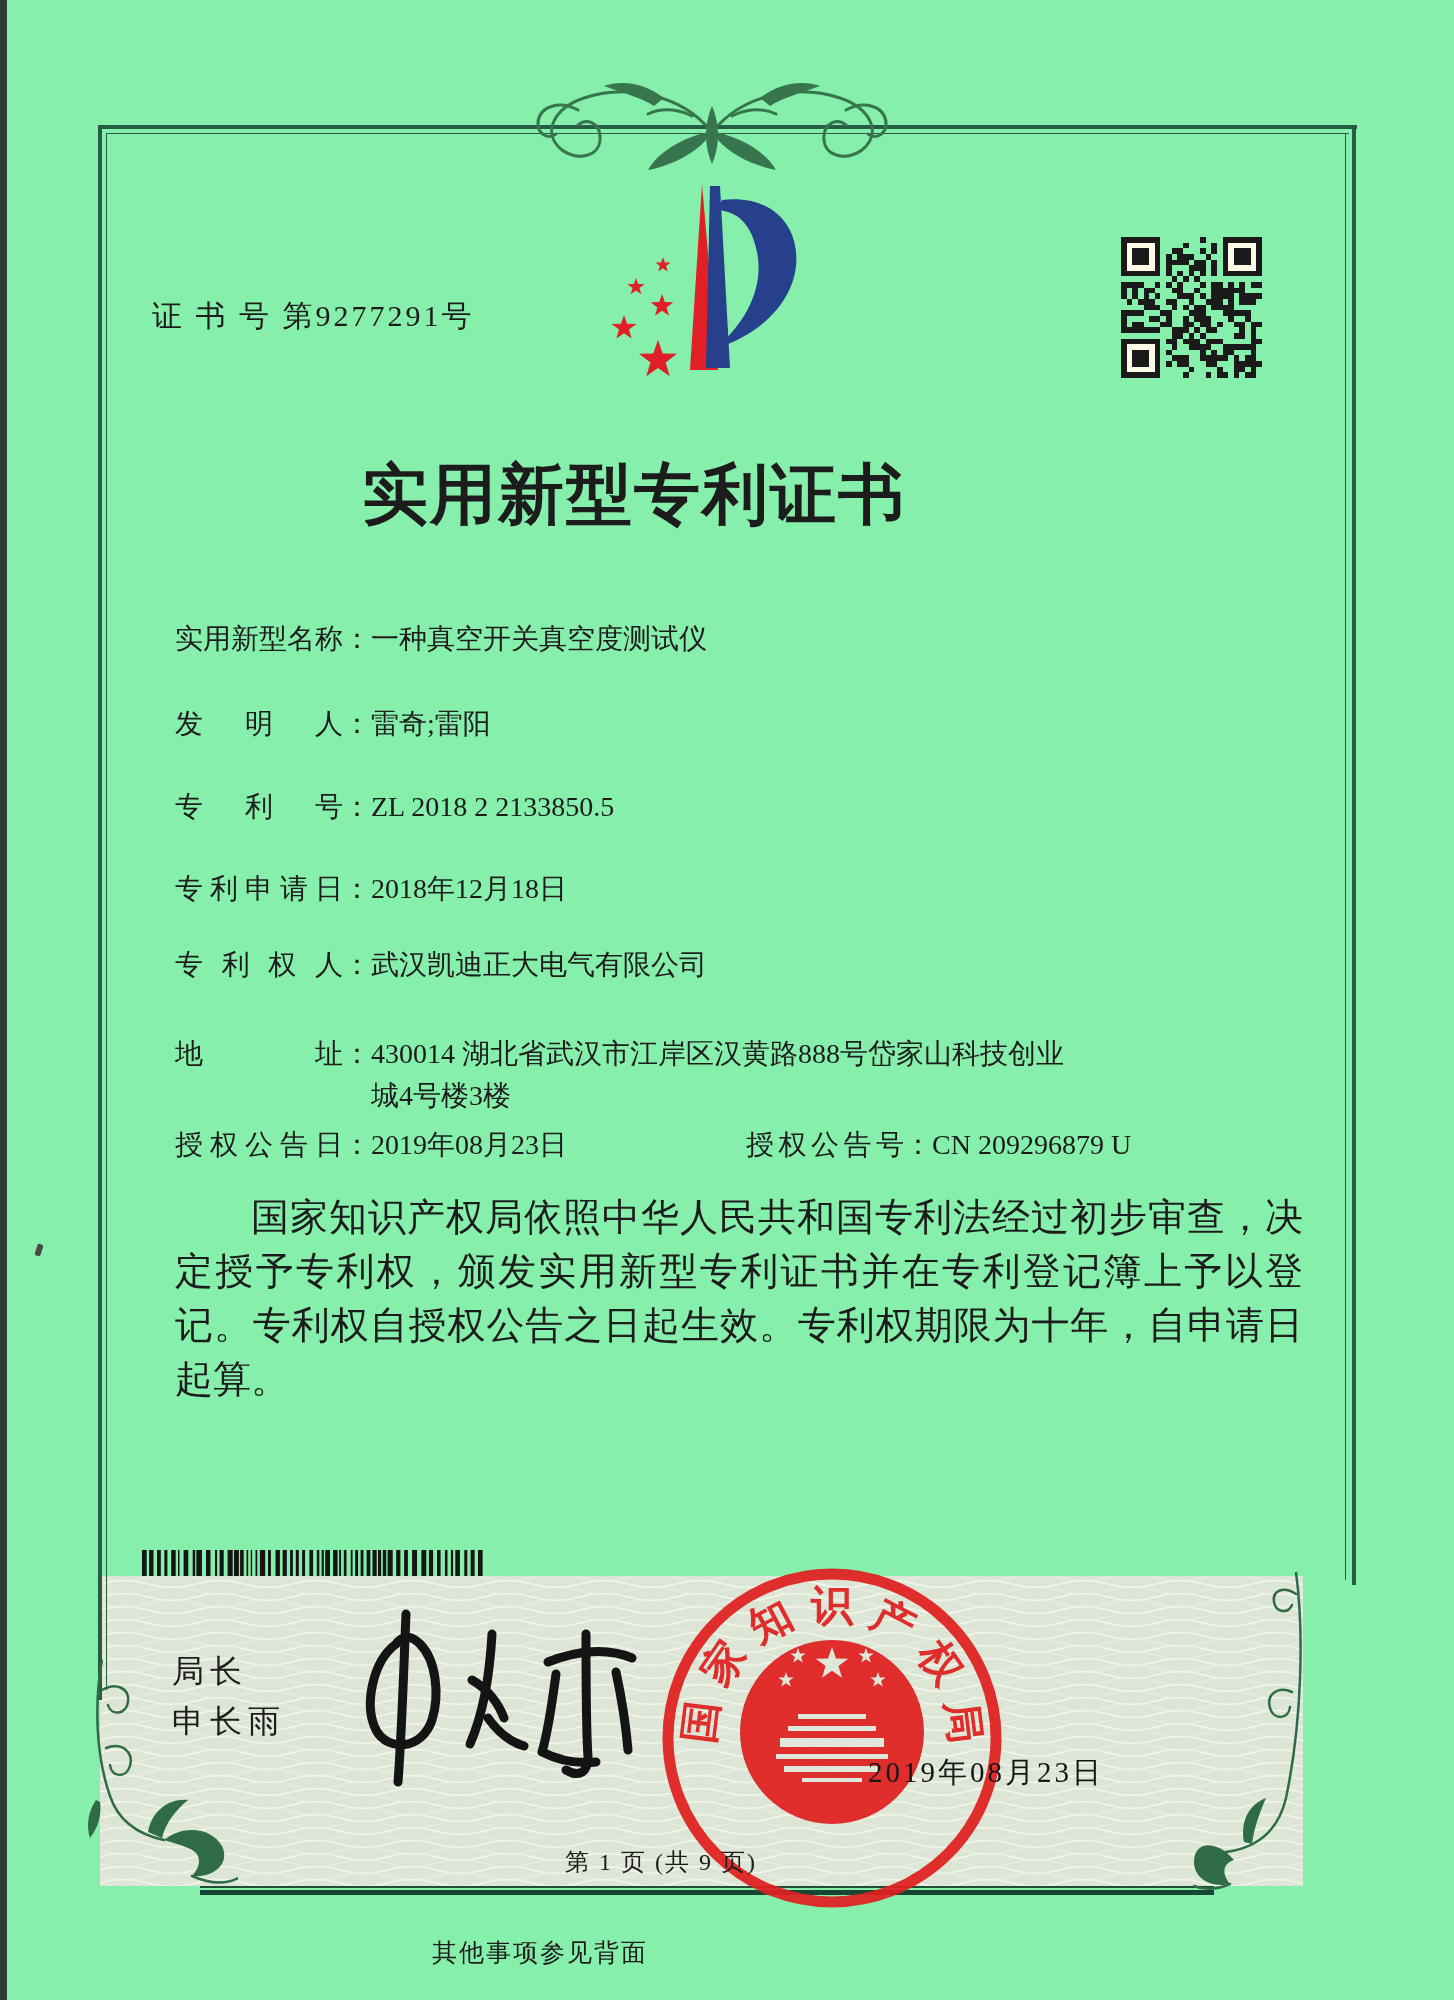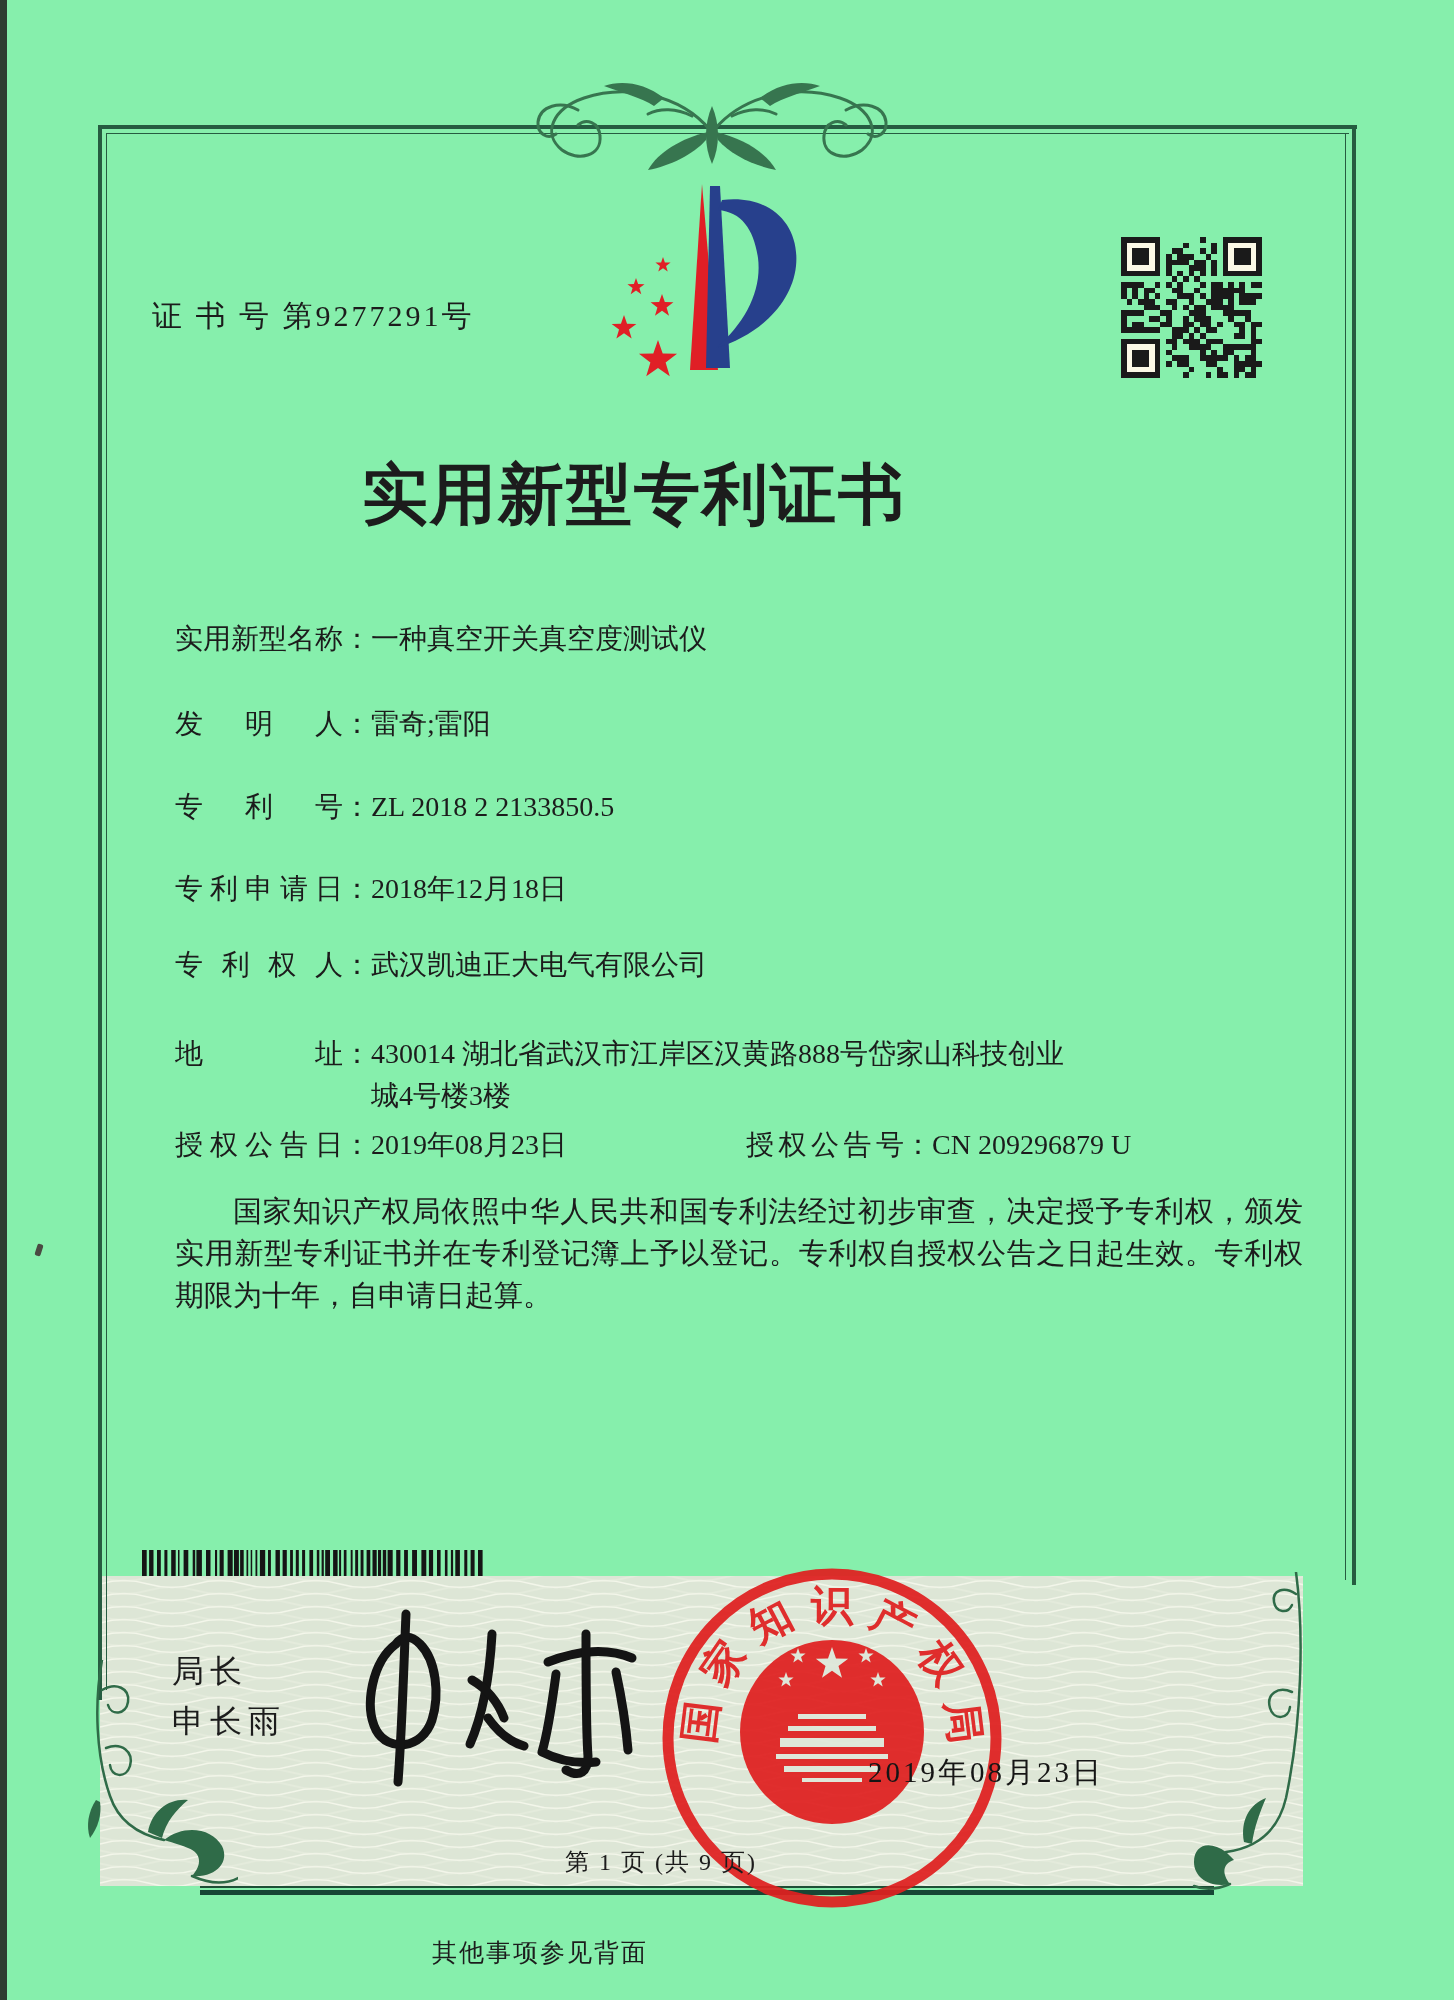--- a/index.html
+++ b/index.html
@@ -31,21 +31,21 @@
   .title{left:362px;top:450px;font-size:66px;font-weight:bold;letter-spacing:2px;white-space:nowrap;}
   
   .frow{left:175px;font-size:28px;white-space:nowrap;}
   .flabel{display:inline-block;width:168px;text-align:justify;text-align-last:justify;}
   .fcolon{display:inline-block;width:28px;}
   .r0{top:620px;} .r1{top:705px;} .r2{top:788px;} .r3{top:870px;} .r4{top:946px;}
   .r5{top:1035px;} .r5b{left:371px;top:1077px;font-size:28px;}
   .r6{top:1126px;} .g2{left:746px;top:1126px;font-size:28px;white-space:nowrap;}
   .g2 .flabel{width:158px;}
   
-  .paras{left:175px;top:1190px;width:1128px;font-size:29px;line-height:42px;text-align:justify;}
+  .paras{left:175px;top:1190px;width:1128px;font-size:38px;line-height:54px;text-align:justify;}
   .paras p{margin:0;text-indent:2em;}
   
   .barcode{left:140px;top:1550px;width:345px;height:26px;}
   .director-title{left:172px;top:1650px;font-size:32px;font-family:"Liberation Sans","DejaVu Sans",sans-serif;letter-spacing:6px;}
   .director-name{left:172px;top:1700px;font-size:32px;font-family:"Liberation Sans","DejaVu Sans",sans-serif;letter-spacing:6px;}
   .signature{left:340px;top:1600px;width:320px;height:205px;}
   .seal{left:652px;top:1556px;width:360px;height:364px;}
   .seal-date{left:868px;top:1753px;font-size:29px;letter-spacing:3px;color:#151515;z-index:5;}
   .page-no{left:565px;top:1846px;font-size:24px;letter-spacing:2px;}
   .back-note{left:432px;top:1936px;font-size:25px;letter-spacing:2px;}

